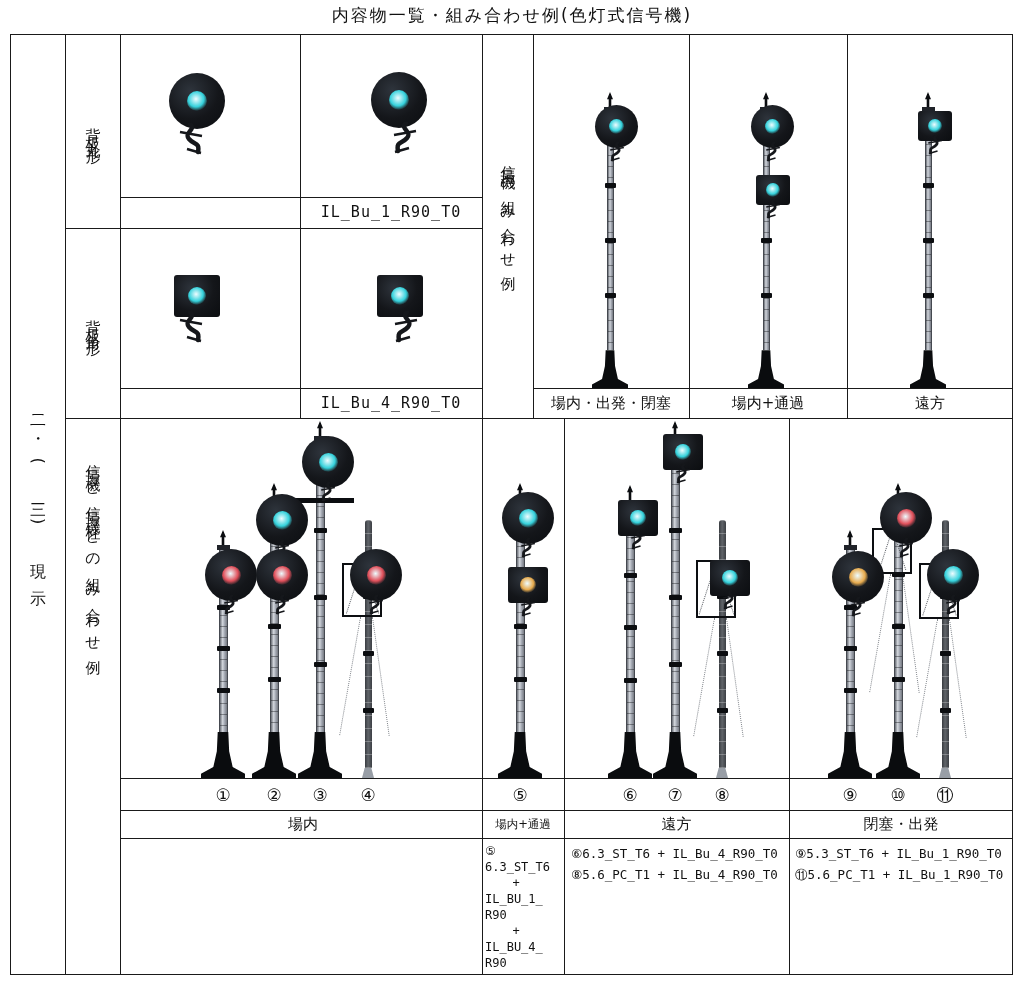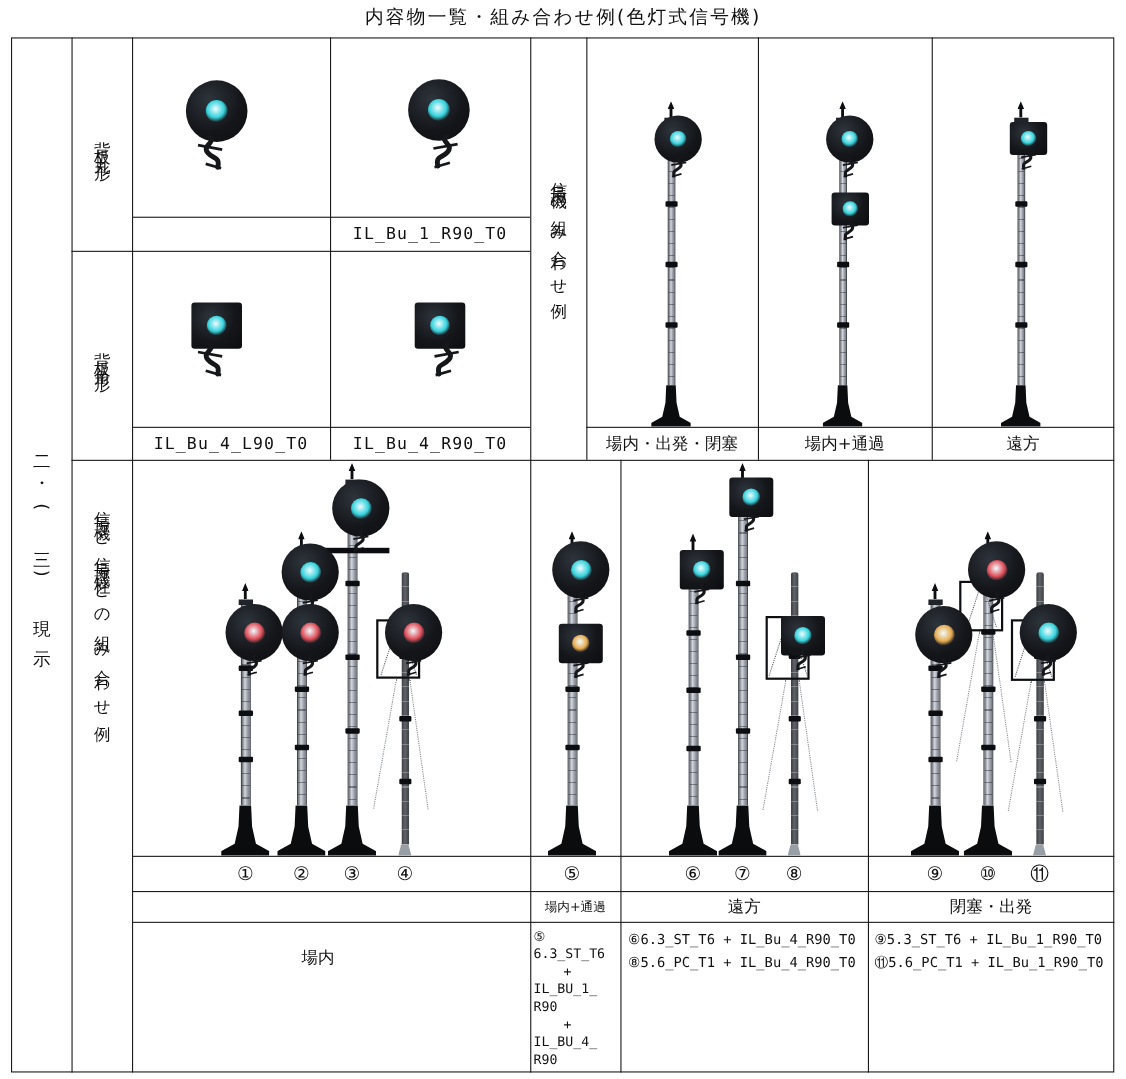--- a/index.html
+++ b/index.html
@@ -23,21 +23,21 @@
        font-size:15px;letter-spacing:1px;z-index:2;}
   .cap1a{left:120px;top:197px;width:180px;line-height:31px;}
   .cap1b{left:300px;top:197px;width:182px;line-height:31px;}
   .cap2a{left:120px;top:388px;width:180px;line-height:30px;}
   .cap2b{left:300px;top:388px;width:182px;line-height:30px;}
   .jcap{position:absolute;text-align:center;font-size:15px;line-height:30px;z-index:2;}
   .cc0{left:533px;top:388px;width:156px;}
   .cc1{left:689px;top:388px;width:158px;}
   .cc2{left:847px;top:388px;width:166px;}
   .bh{position:absolute;top:810px;height:28px;line-height:28px;text-align:center;font-size:15px;z-index:2;}
-  .bh0{left:108px;width:362px;margin-top:46px;}
+  .bh0{left:122px;width:362px;}
   .bh1{left:482px;width:82px;font-size:11.5px;}
   .bh2{left:564px;width:225px;}
   .bh3{left:789px;width:224px;}
   .fg{position:absolute;top:843px;font-family:"DejaVu Sans Mono","DejaVu Sans",monospace;z-index:2;}
   .fg0{left:127px;width:348px;font-size:13px;line-height:21px;}
   .fg1{left:485px;width:76px;font-size:12px;line-height:16px;}
   .fg2{left:571px;width:214px;font-size:12.5px;line-height:21px;}
   .fg3{left:795px;width:214px;font-size:12.5px;line-height:21px;}
   .fline.plus{text-align:center;padding-right:14px;}
   .num{position:absolute;top:782px;height:26px;line-height:26px;text-align:center;font-size:17px;z-index:3;}
@@ -74,21 +74,20 @@
   <div class="title">内容物一覧・組み合わせ例(色灯式信号機)</div>
   <div id="tableBorder"></div>
 
   <div class="vtext c0">二・(三)現示</div>
   <div class="vtext c1a">背板丸形</div>
   <div class="vtext c1b">背板角形</div>
   <div class="vtext c1c">信号機と信号機柱との組み合わせ例</div>
   <div class="vtext ch">信号機の組み合わせ例</div>
 
   <div class="cap cap1b">IL_Bu_1_R90_T0</div>
-  <div class="cap cap2a">IL_Bu_4_L90_T0</div>
   <div class="cap cap2b">IL_Bu_4_R90_T0</div>
 
   <div class="jcap cc0">場内・出発・閉塞</div>
   <div class="jcap cc1">場内+通過</div>
   <div class="jcap cc2">遠方</div>
 
   <div class="bh bh0">場内</div>
   <div class="bh bh1">場内+通過</div>
   <div class="bh bh2">遠方</div>
   <div class="bh bh3">閉塞・出発</div>

